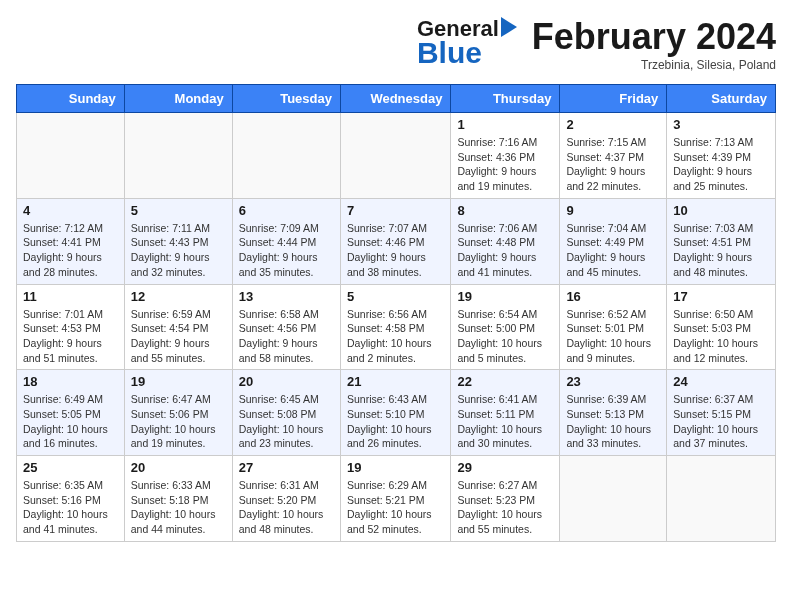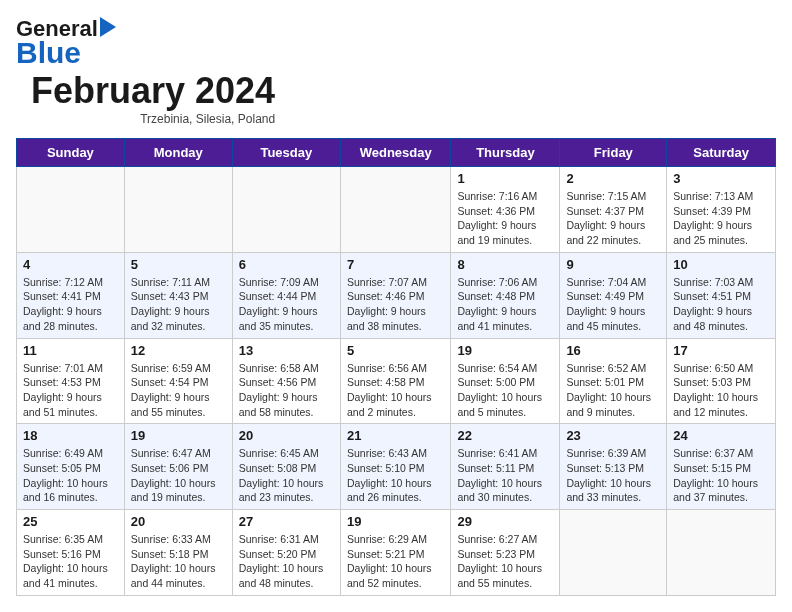--- a/index.html
+++ b/index.html
@@ -8,21 +8,20 @@
       background: #fff;
       width: 792px;
       min-height: 612px;
       padding: 16px;
     }
     .header {
       display: flex;
       justify-content: flex-end;
       align-items: flex-start;
       margin-bottom: 12px;
-      flex-direction: column;
     }
     .logo {
       display: flex;
       flex-direction: column;
       align-items: flex-start;
     }
     .logo-line {
       display: flex;
       align-items: center;
     }
@@ -47,23 +46,23 @@
     .location-title {
       font-size: 12px;
       color: #444;
     }
     .calendar {
       width: 100%;
       border-collapse: collapse;
       font-size: 11px;
     }
     .calendar th {
-      background-color: #4c1d95;
+      background-color: #3b82f6;
       color: #fff;
-      text-align: center;
+      text-align: right;
       padding: 6px 8px;
       font-size: 13px;
       border: 1px solid #0d47a1;
     }
     .calendar td {
       border: 1px solid #ccc;
       vertical-align: top;
       padding: 4px 6px;
       width: 113px;
       min-height: 80px;

